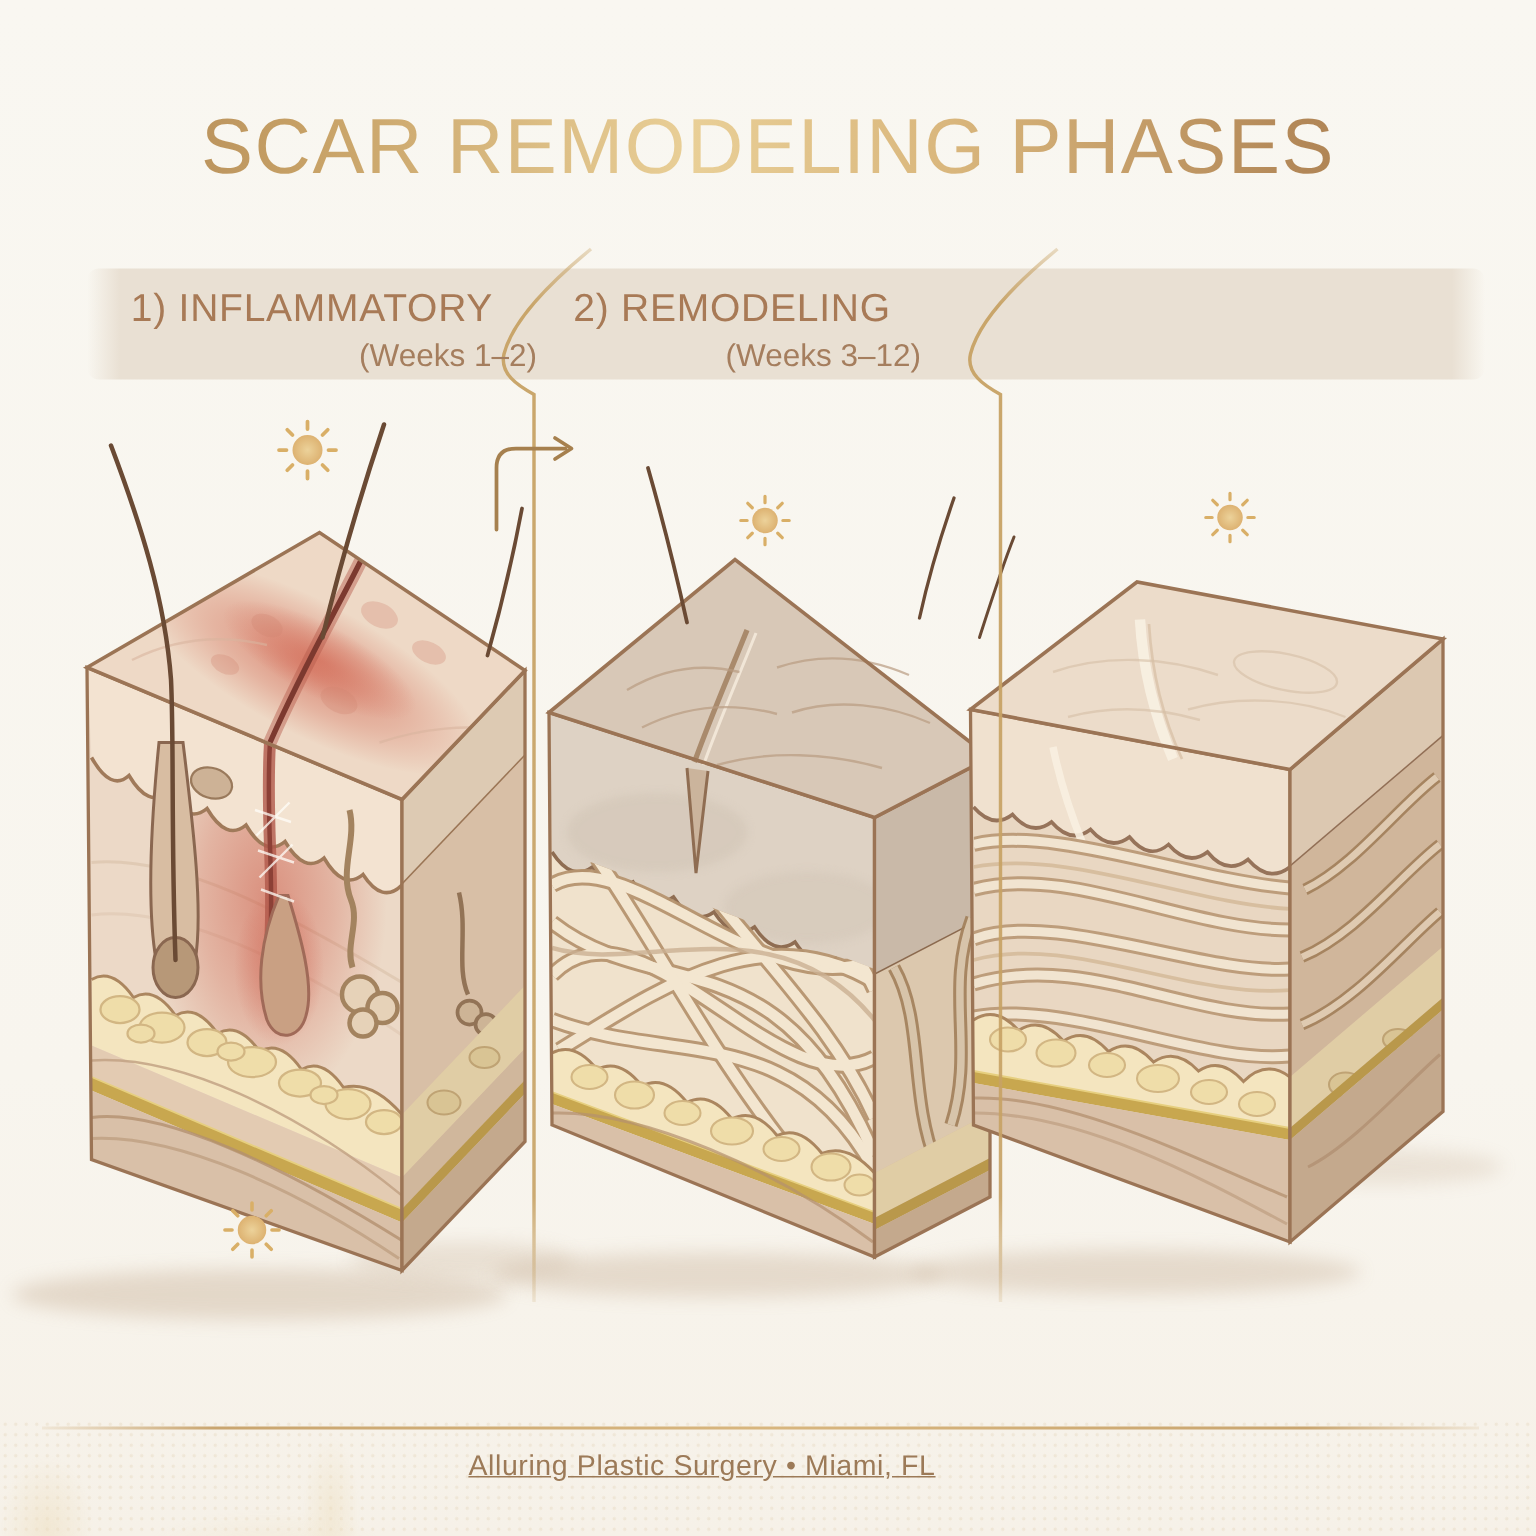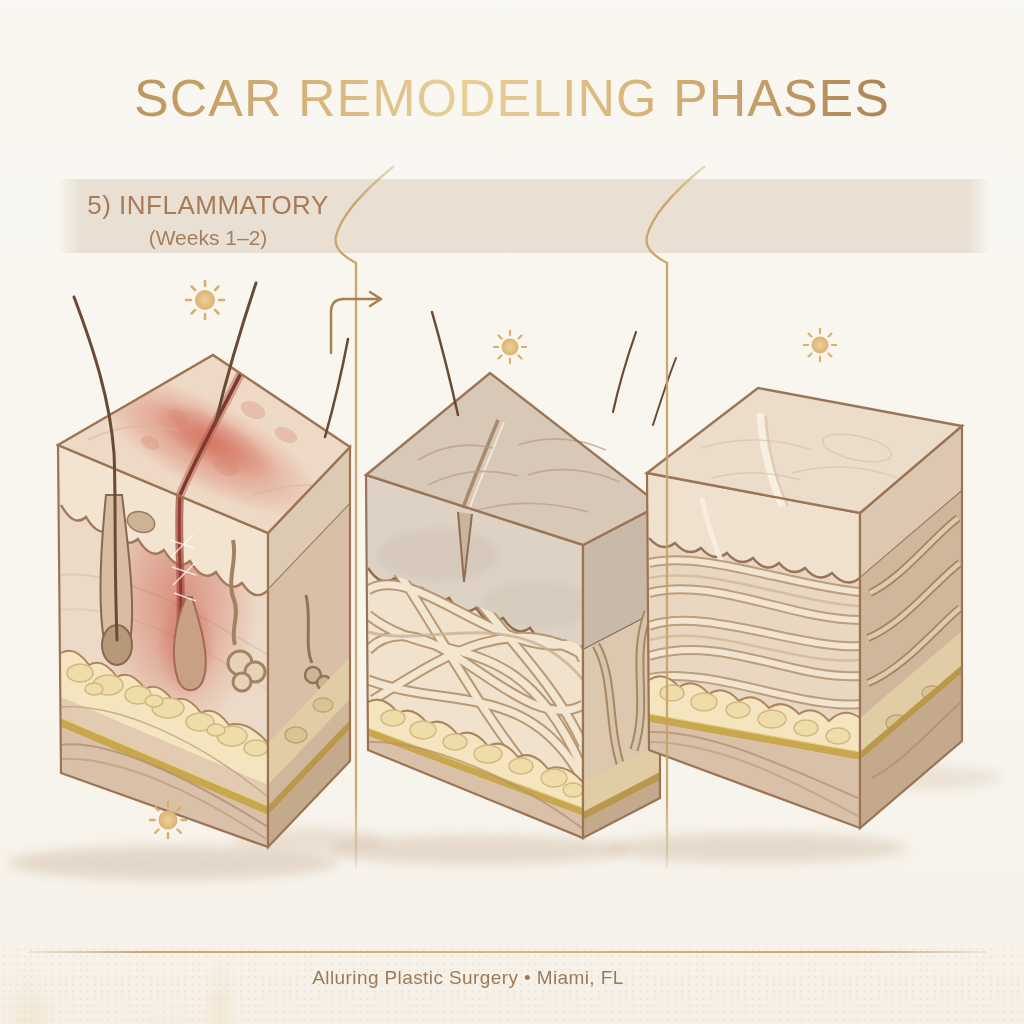--- a/index.html
+++ b/index.html
@@ -17,32 +17,32 @@
     -webkit-background-clip:text;background-clip:text;
     -webkit-text-fill-color:transparent;color:transparent;
   }
   
   .band{
     left:58px;top:179px;width:932px;height:74px;border-radius:8px;
     background:linear-gradient(to right,rgba(233,224,211,0) 0,#e9e0d3 22px,#e9e0d3 calc(100% - 22px),rgba(233,224,211,0) 100%);
   }
   .phase{color:#a87a56;text-align:center;}
   .phase .lbl{font-size:26px;font-weight:500;letter-spacing:.5px;}
-  .phase .tf{font-size:21px;font-weight:400;margin-top:5px;color:#a57e5e;}
+  .phase .tf{font-size:21px;font-weight:400;margin-top:5px;color:#a57e5e;text-align:right;}
   .p1{left:58px;top:190px;width:300px;}
   .p2{left:362px;top:190px;width:252px;}
   .p3{left:670px;top:190px;width:300px;}
   
   .annot{left:393px;top:286px;font-size:24px;font-weight:500;color:#8c6b51;letter-spacing:.3px;}
   
   .footer-line{
     left:28px;top:951px;width:958px;height:2px;
     background:linear-gradient(to right,rgba(203,166,110,.15),#c9a56f 12%,#d8b67e 50%,#c9a56f 88%,rgba(203,166,110,.15));
   }
-  .footer-text{left:0;top:967px;width:936px;text-align:center;font-size:19px;color:#9c7a58;letter-spacing:.4px;}
+  .footer-text{left:0;top:967px;width:936px;text-align:center;font-size:19px;color:#9c7a58;letter-spacing:.4px;text-decoration:underline;}
   
   .btex{
     left:0;top:946px;width:1024px;height:78px;opacity:.55;
     background-image:
       radial-gradient(closest-side at 12% 60%, rgba(228,203,148,.45), rgba(228,203,148,0)),
       radial-gradient(closest-side at 30% 90%, rgba(228,203,148,.35), rgba(228,203,148,0)),
       radial-gradient(closest-side at 68% 75%, rgba(228,203,148,.30), rgba(228,203,148,0)),
       radial-gradient(closest-side at 92% 55%, rgba(228,203,148,.40), rgba(228,203,148,0)),
       radial-gradient(rgba(205,173,120,.28) 1px, transparent 1.4px);
     background-size:260px 120px,220px 100px,260px 120px,240px 110px,7px 7px;
@@ -463,24 +463,26 @@
       <circle r="10" fill="url(#sunGrad)"></circle>
       <g stroke="#d9af67" stroke-width="2.5" stroke-linecap="round">
         <path d="M0,-14 L0,-19 M10,-10 L13.5,-13.5 M14,0 L19,0 M10,10 L13.5,13.5 M0,14 L0,19 M-10,10 L-13.5,13.5 M-14,0 L-19,0 M-10,-10 L-13.5,-13.5"></path>
       </g>
     </g>
   </svg>
 
   <div class="abs title">SCAR REMODELING PHASES</div>
 
   <div class="abs phase p1">
-    <div class="lbl">5) INFLAMMATORY</div>
+    <div class="lbl">1) INFLAMMATORY</div>
     <div class="tf">(Weeks 1–2)</div>
   </div>
   <div class="abs phase p2">
+    <div class="lbl">2) REMODELING</div>
+    <div class="tf">(Weeks 3–12)</div>
   </div>
   <div class="abs phase p3">
   </div>
 
 
   <div class="abs btex"></div>
   <div class="abs footer-line"></div>
   <div class="abs footer-text">Alluring Plastic Surgery • Miami, FL</div>
 </div>
 

